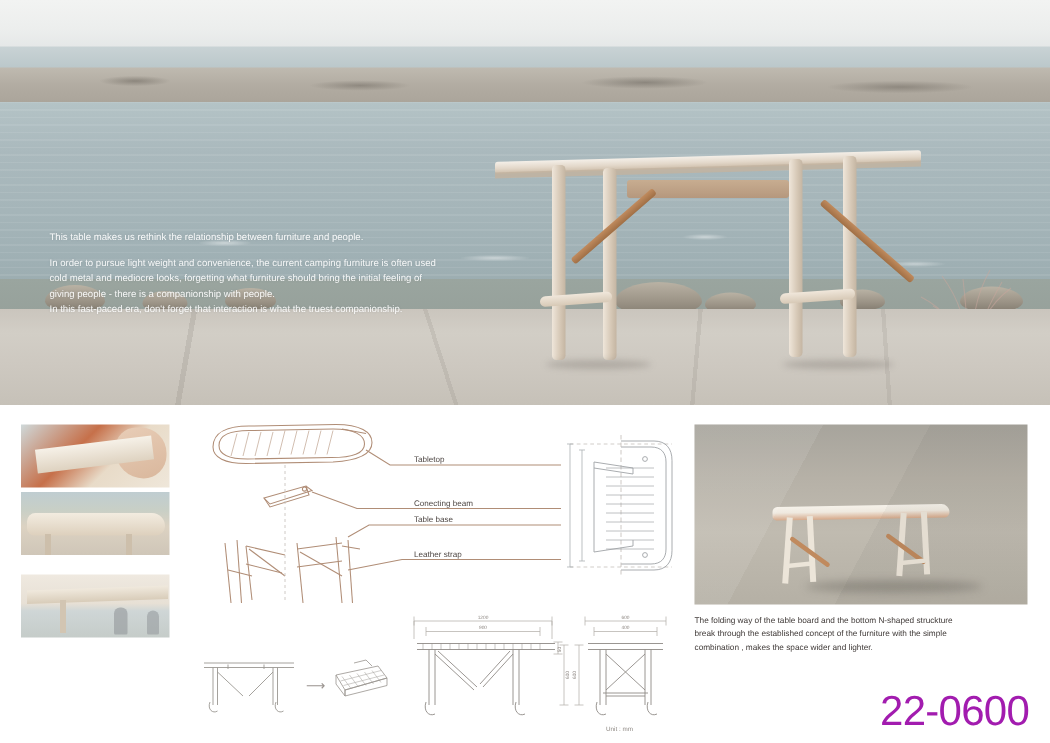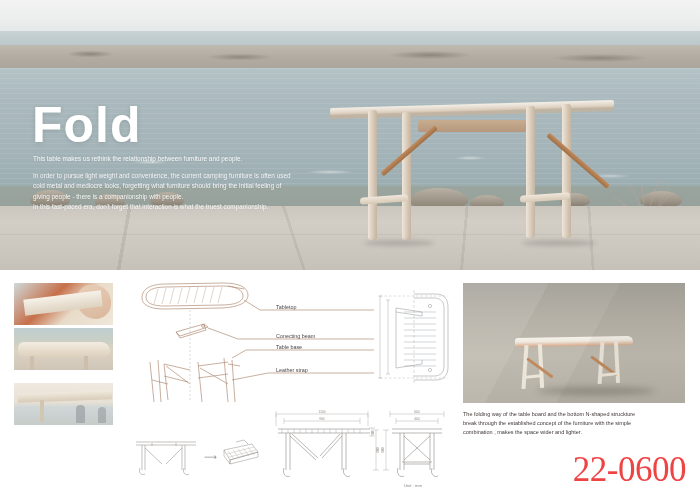--- a/index.html
+++ b/index.html
@@ -120,22 +120,22 @@
   .dims{position:absolute;left:272px;top:138px;width:180px;height:74px;}
   .unit{position:absolute;left:404px;top:213px;font-size:4.2px;color:#8d8782;}
 
   
   .foldseq{position:absolute;left:132px;top:160px;width:126px;height:50px;}
   .arrow{position:absolute;left:72px;top:22px;font-size:9px;color:#9a9490;}
 
   .blurb{position:absolute;left:463px;top:140px;width:226px;font-size:5.5px;
     line-height:1.62;color:#3f3937;}
   .blurb p{margin:0;}
-  .bignum{position:absolute;right:14px;bottom:5px;font-size:35px;color:#ef4444;
-    letter-spacing:-0.5px;font-family:Liberation Serif, serif;}
+  .bignum{position:absolute;right:14px;bottom:5px;font-size:28px;color:#a21caf;
+    letter-spacing:-0.5px;font-family:Liberation Sans, sans-serif;}
   svg{display:block;overflow:visible;}
 </style>
 </head>
 <body>
 
 <div class="board">
 
   <div class="hero">
     <div class="hero-sky"></div>
     <div class="hero-far"></div>
@@ -181,21 +181,20 @@
       <div class="ht-strap" style="left:52px;top:72px;width:72px;transform:rotate(-41deg);transform-origin:left center;"></div>
       <div class="ht-strap" style="left:218px;top:32px;width:80px;transform:rotate(41deg);transform-origin:left center;"></div>
 
       <div class="ht-foot" style="left:30px;top:96px;width:48px;transform:skewY(-4deg);"></div>
       <div class="ht-foot" style="left:190px;top:94px;width:50px;transform:skewY(-4deg);"></div>
 
       <div class="ht-shadow" style="left:34px;width:70px;"></div>
       <div class="ht-shadow" style="left:192px;width:74px;"></div>
     </div>
 
-    <div class="hero-title">Fold</div>
     <div class="hero-lead">This table makes us rethink the relationship between furniture and people.</div>
     <div class="hero-body">
       <p>In order to pursue light weight and convenience, the current camping furniture is often used</p>
       <p>cold metal and mediocre looks, forgetting what furniture should bring the initial feeling of</p>
       <p>giving people - there is a companionship with people.</p>
       <p>In this fast-paced era, don't forget that interaction is what the truest companionship.</p>
     </div>
   </div>
 
   <div class="lower">

